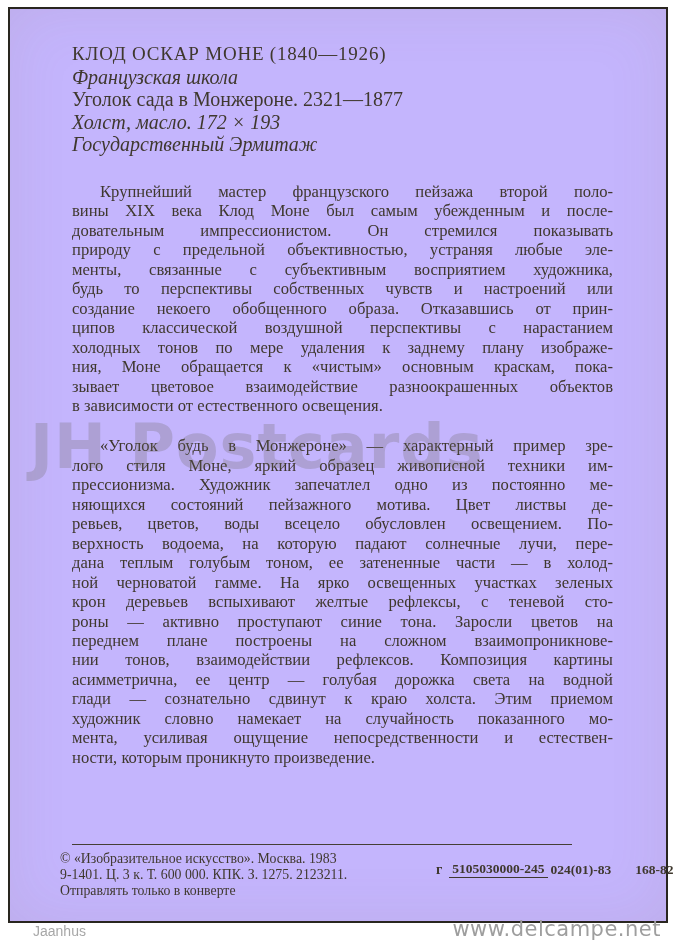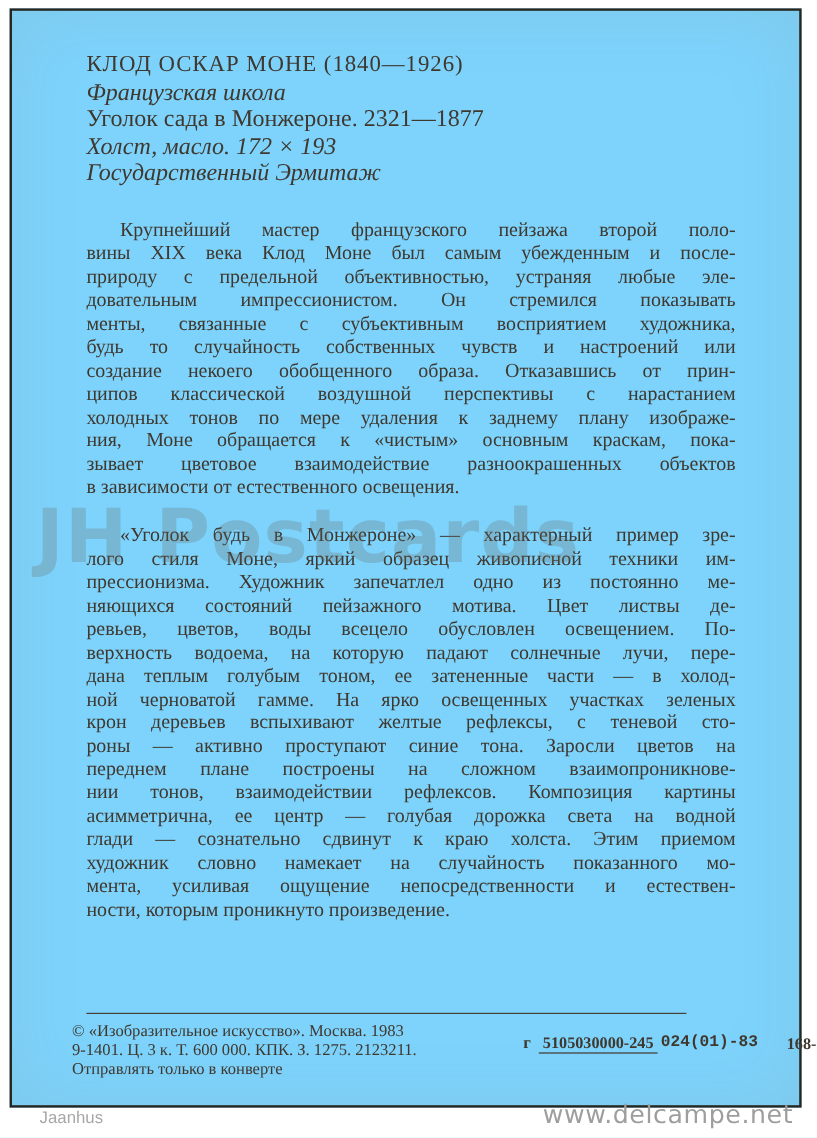--- a/index.html
+++ b/index.html
@@ -9,21 +9,21 @@
     font-family:"Liberation Serif", serif;
   }
   .page{
     position:relative;width:681px;height:948px;
     background:#ffffff;overflow:hidden;
   }
   
   .card{
     position:absolute;left:8px;top:7px;
     width:656px;height:912px;
-    background:#7dd3fc;
+    background:#c4b5fd;
     border:2px solid #29261f;
     box-shadow:inset 0 0 60px rgba(140,105,65,0.10);
   }
   .caption{
     position:absolute;left:62px;top:33px;
     color:#3f382e;
   }
   .caption .title{
     font-size:19px;letter-spacing:0.8px;line-height:23px;
     margin-bottom:1px;
@@ -67,21 +67,21 @@
   }
   .imprint-right{
     position:absolute;left:426px;top:852px;
     display:flex;align-items:center;
     color:#3f382e;font-weight:bold;font-size:13.5px;
     white-space:nowrap;
   }
   .series-letter{font-size:14px;margin-right:7px;}
   .fraction{display:inline-flex;flex-direction:row;text-align:center;line-height:15px;}
   .fraction .num{border-bottom:1.5px solid #3f382e;padding:0 3px 1px 3px;}
-  .fraction .den{padding-top:1px;text-align:left;padding-left:3px;font-family:Liberation Mono, monospace;}
+  .fraction .den{padding-top:1px;text-align:left;padding-left:3px;}
   .print-code{margin-left:24px;}
   
   .footer-seller{
     position:absolute;left:33px;top:923px;
     font-family:"Liberation Sans", sans-serif;
     font-size:14px;color:#a7a7a7;
   }
   .footer-site{
     position:absolute;right:20px;top:917px;
     font-family:"DejaVu Sans", sans-serif;
@@ -100,24 +100,24 @@
       <div class="cap-line italic">Французская школа</div>
       <div class="cap-line">Уголок сада в Монжероне. 2321—1877</div>
       <div class="cap-line italic">Холст, масло. 172 × 193</div>
       <div class="cap-line italic">Государственный Эрмитаж</div>
     </div>
 
     <div class="bodytext">
       <div class="para">
           <div class="tline first">Крупнейший мастер французского пейзажа второй поло-</div>
           <div class="tline">вины XIX века Клод Моне был самым убежденным и после-</div>
+          <div class="tline">довательным импрессионистом. Он стремился показывать</div>
           <div class="tline">природу с предельной объективностью, устраняя любые эле-</div>
-          <div class="tline">довательным импрессионистом. Он стремился показывать</div>
           <div class="tline">менты, связанные с субъективным восприятием художника,</div>
-          <div class="tline">будь то случайность собственных чувств и настроений или</div>
+          <div class="tline">будь то перспективы собственных чувств и настроений или</div>
           <div class="tline">создание некоего обобщенного образа. Отказавшись от прин-</div>
           <div class="tline">ципов классической воздушной перспективы с нарастанием</div>
           <div class="tline">холодных тонов по мере удаления к заднему плану изображе-</div>
           <div class="tline">ния, Моне обращается к «чистым» основным краскам, пока-</div>
           <div class="tline">зывает цветовое взаимодействие разноокрашенных объектов</div>
           <div class="tline last">в зависимости от естественного освещения.</div>
         </div>
       <div class="para">
           <div class="tline first">«Уголок будь в Монжероне» — характерный пример зре-</div>
           <div class="tline">лого стиля Моне, яркий образец живописной техники им-</div>

